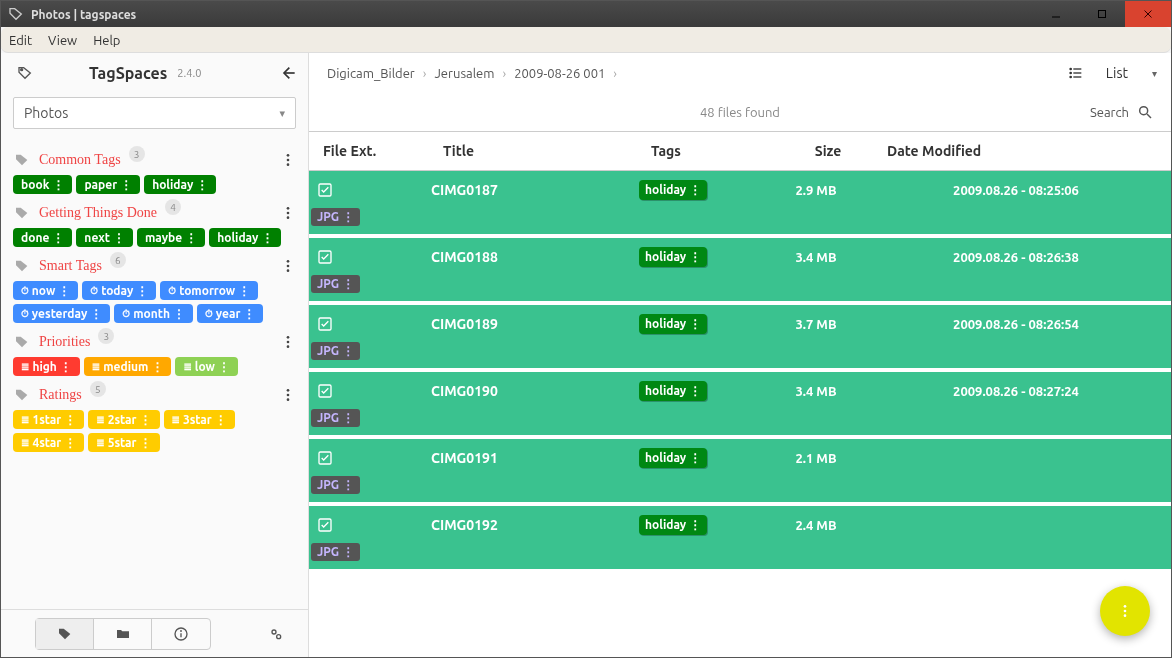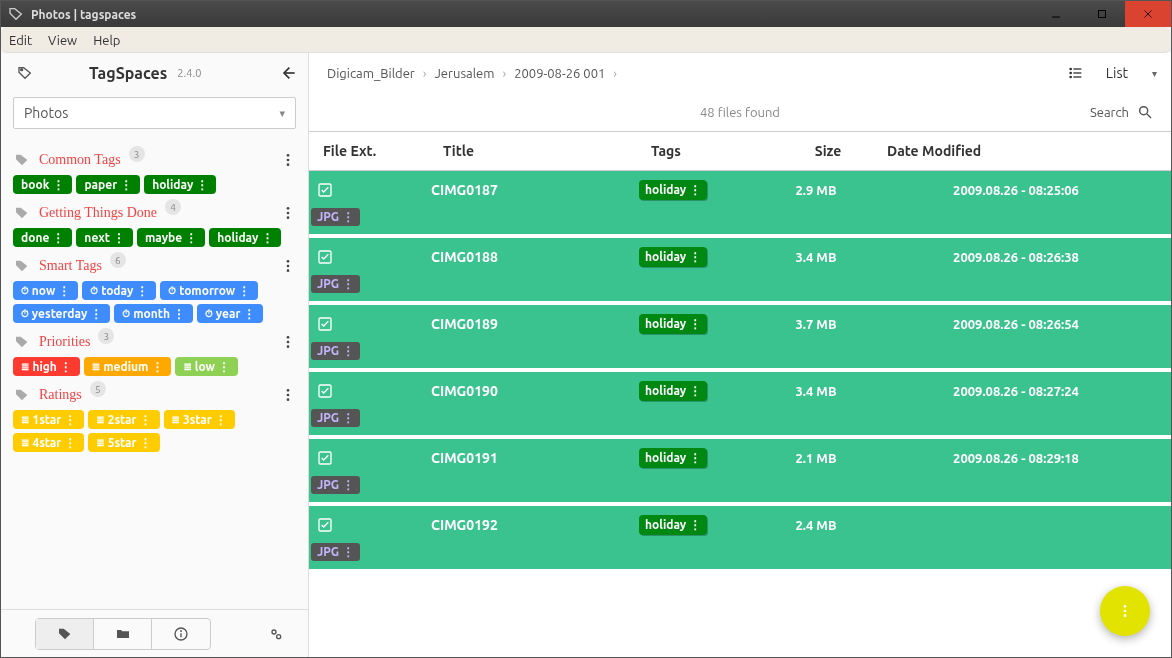--- a/index.html
+++ b/index.html
@@ -519,21 +519,20 @@
                 <rect x="3" y="3" width="18" height="18" rx="2"></rect>
                 <path d="M7 12l3 3 7-7"></path>
               </svg>
             </div>
             <div class="f-title">CIMG0191</div>
             <div class="f-tags"><span class="ftag-pill">
                 <span>holiday</span>
                 <span class="dots">⋮</span>
               </span></div>
             <div class="f-size">2.1 MB</div>
-            <div class="f-date">2009.08.26 - 08:29:18</div>
           </div>
           <div><span class="ext-pill">
               <span>JPG</span>
               <span class="dots">⋮</span>
             </span></div>
         </div>
         <div class="file-row">
           <div class="row-line1">
             <div class="chk">
               <svg viewBox="0 0 24 24" fill="none" stroke="#fff" stroke-width="2">

